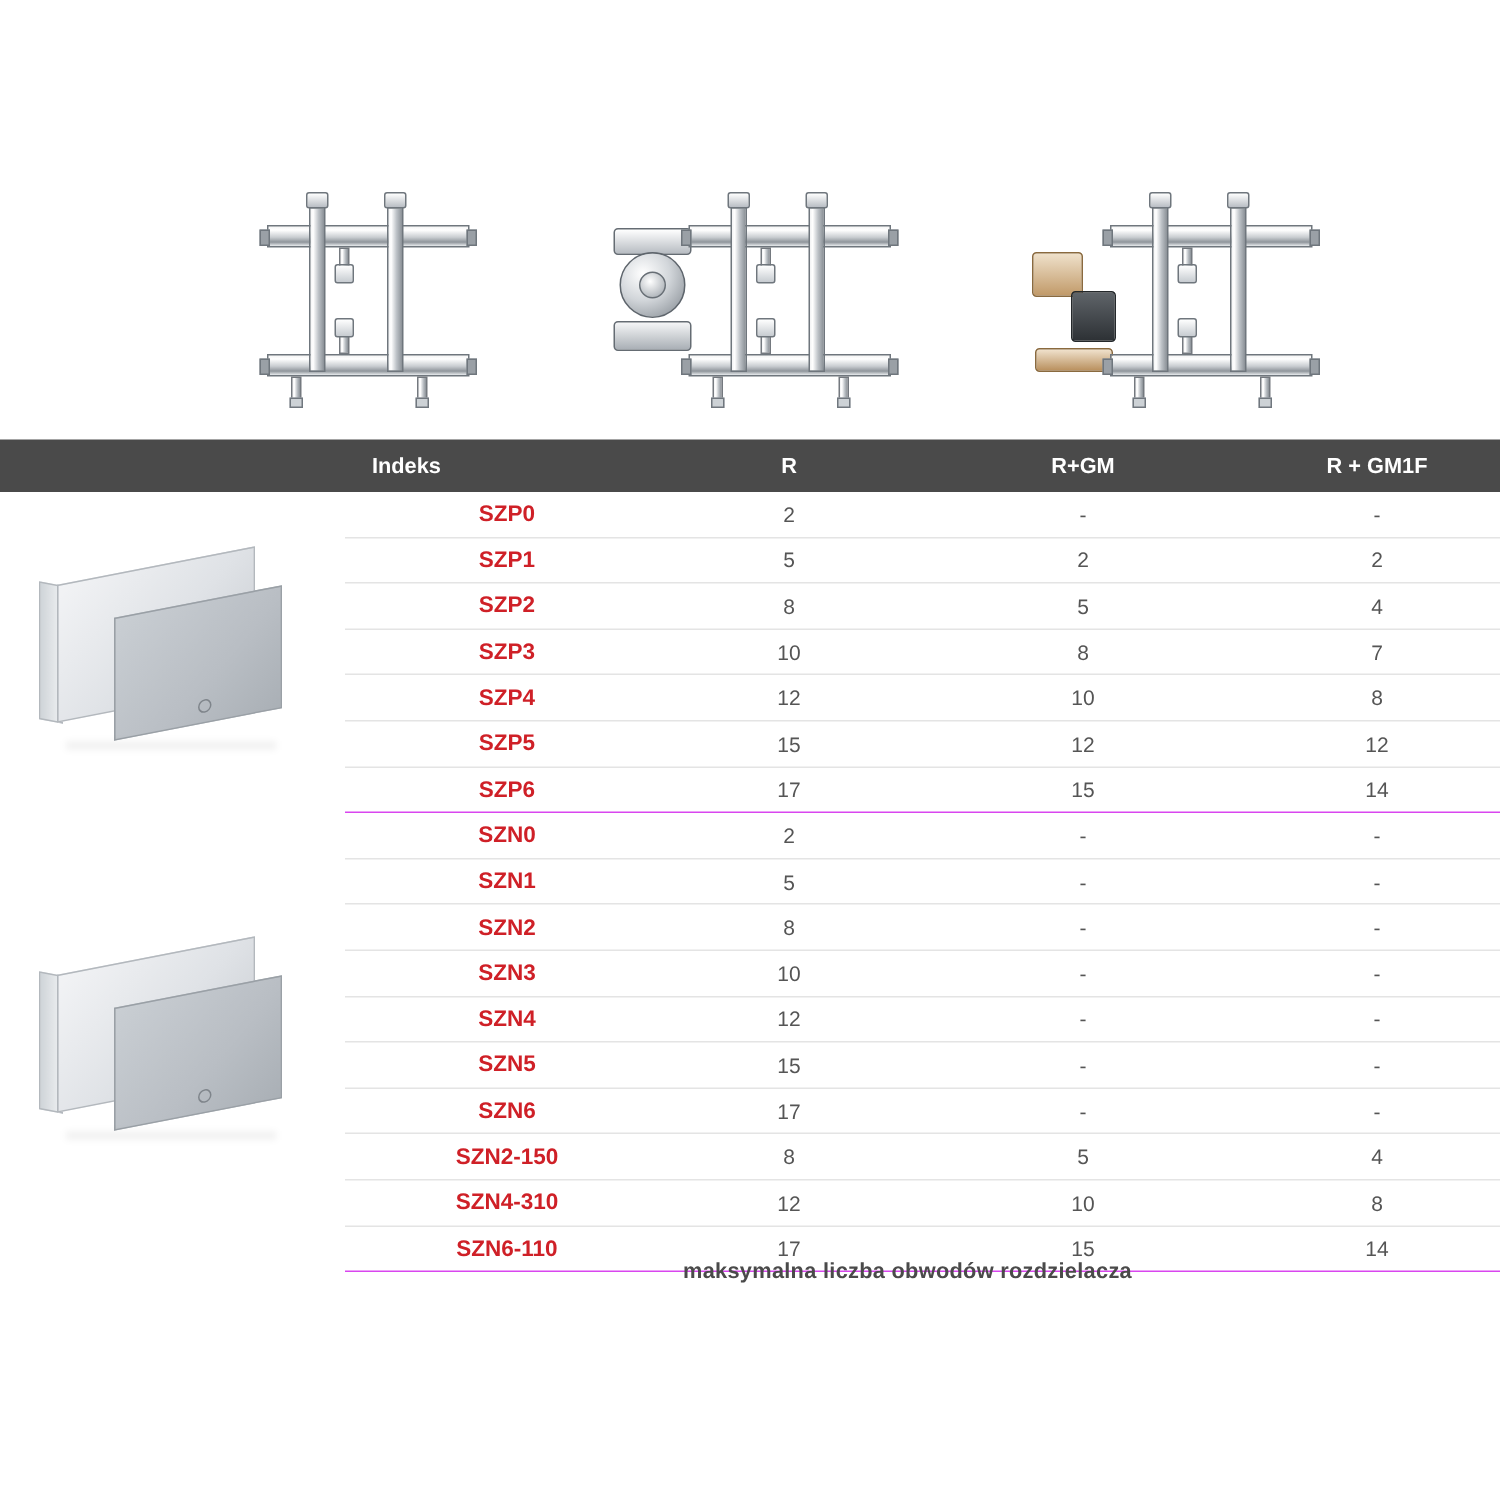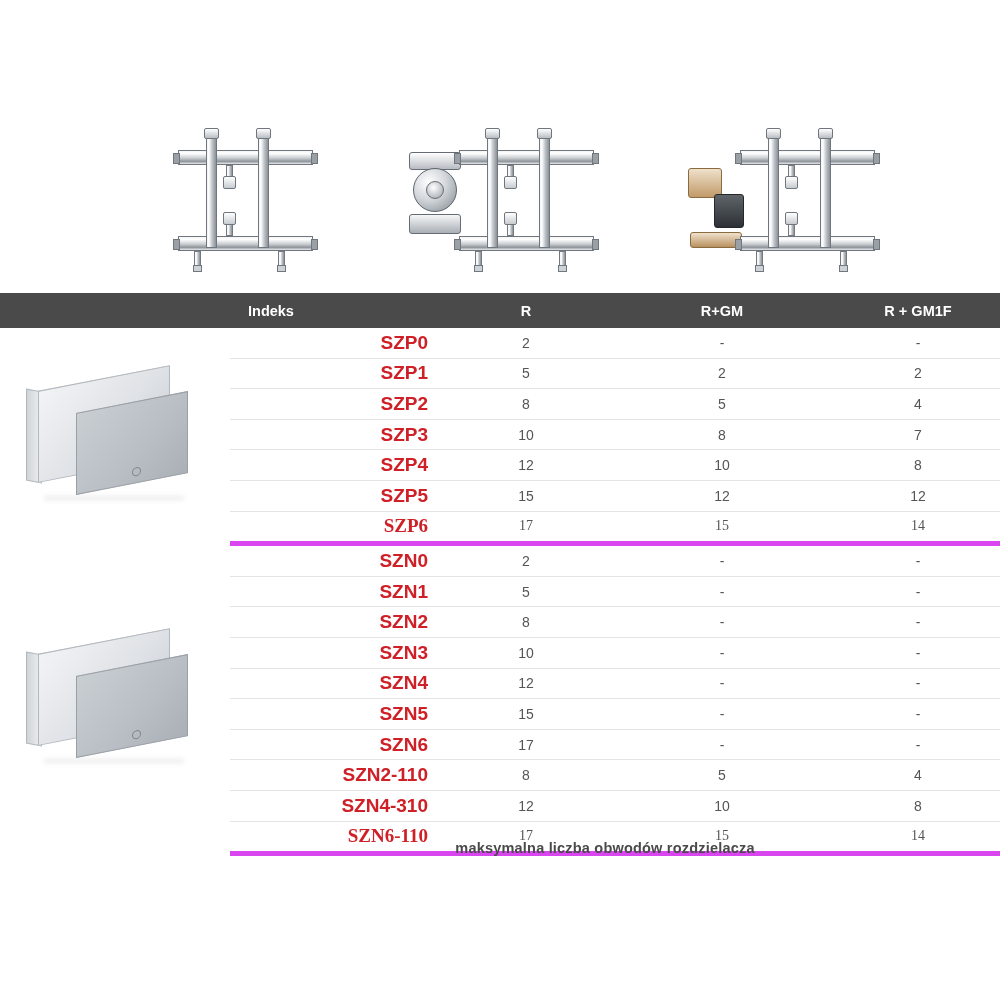--- a/index.html
+++ b/index.html
@@ -220,25 +220,25 @@
     padding: 0;
   }
   tbody td.pic-cell {
     border-bottom: none;
     vertical-align: middle;
     position: relative;
   }
   tbody td.index-cell {
     color: #cf2027;
     font-weight: bold;
-    text-align: right;
+    text-align: center;
     padding-left: 18px;
-    font-size: 19px;
-  }
-  tr.group-end td { border-bottom: 5px solid #d946ef; font-family: Liberation Serif, serif; }
+    font-size: 15px;
+  }
+  tr.group-end td { border-bottom: 1px solid #d946ef; }
 
   .caption {
     position: absolute;
     top: 840px;
     left: 0;
     width: 1000px;
     text-align: center;
     font-size: 14.5px;
     font-weight: bold;
     color: #4a4a4a;
@@ -488,21 +488,21 @@
         <td>-</td>
         <td>-</td>
       </tr>
       <tr>
         <td class="index-cell">SZN6</td>
         <td>17</td>
         <td>-</td>
         <td>-</td>
       </tr>
       <tr>
-        <td class="index-cell">SZN2-110</td>
+        <td class="index-cell">SZN2-150</td>
         <td>8</td>
         <td>5</td>
         <td>4</td>
       </tr>
       <tr>
         <td class="index-cell">SZN4-310</td>
         <td>12</td>
         <td>10</td>
         <td>8</td>
       </tr>

